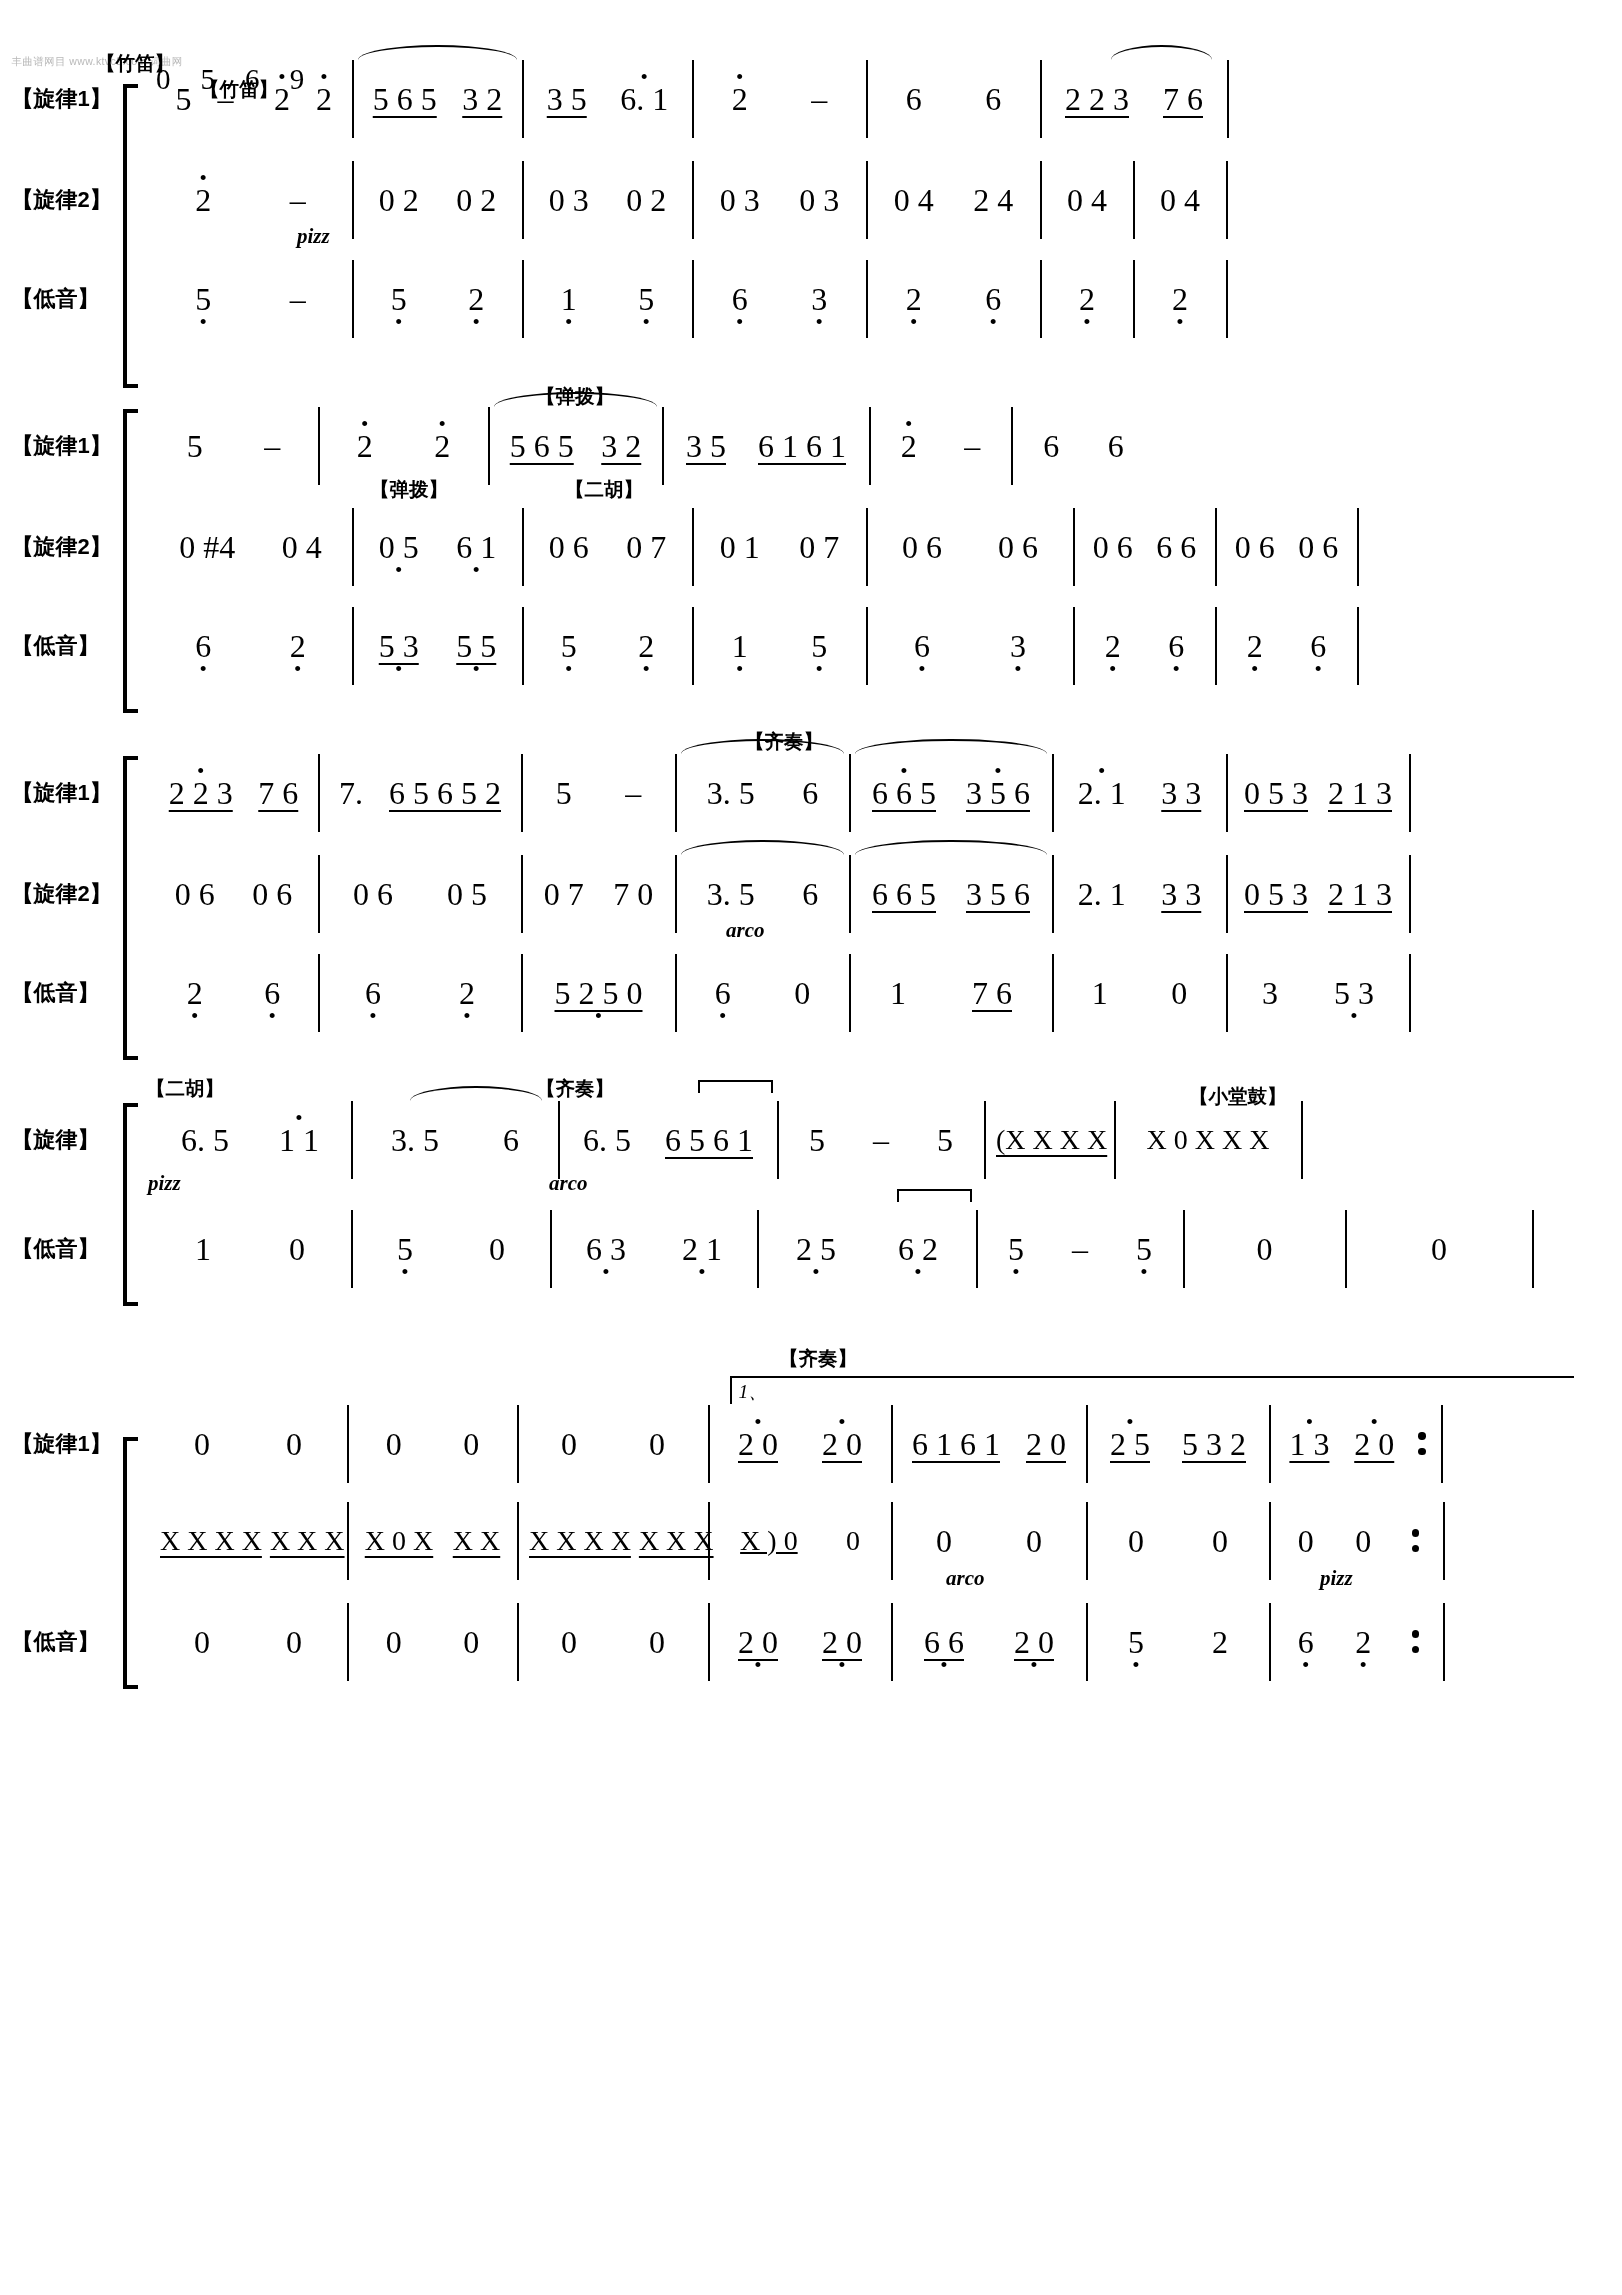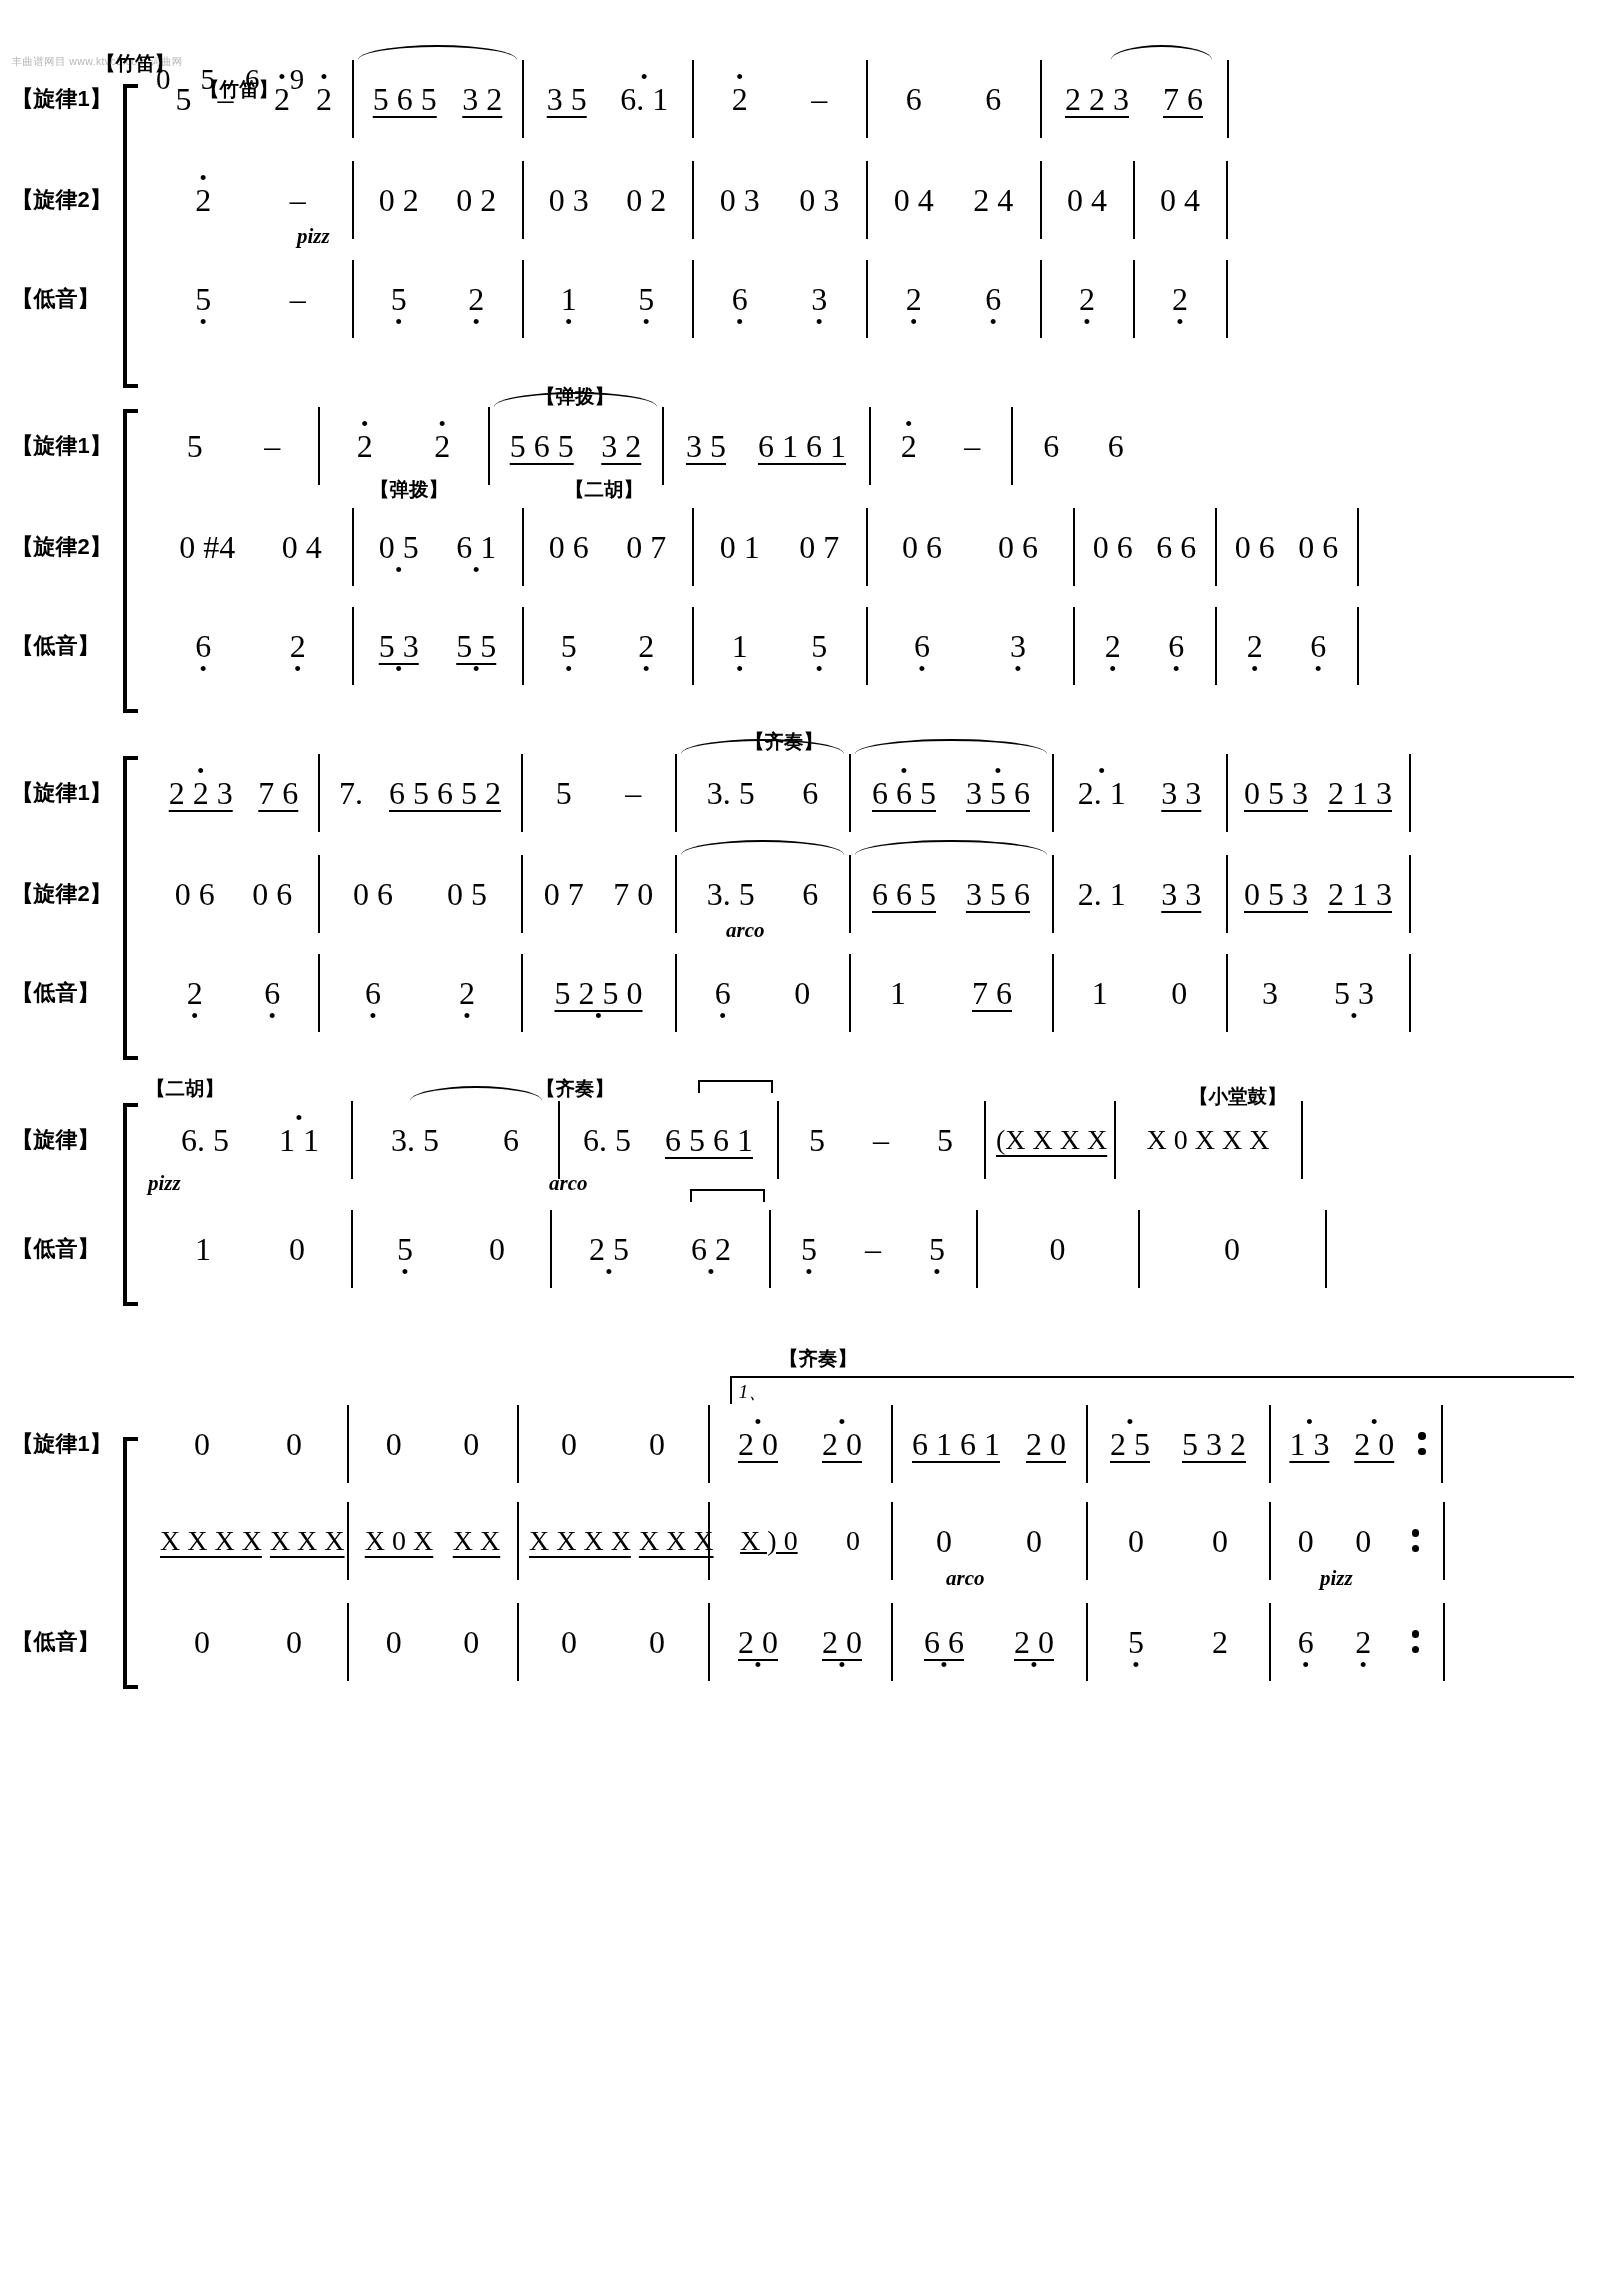--- a/index.html
+++ b/index.html
@@ -572,20 +572,24 @@
         <div class="marker italic" style="left:4.9px; top:-39px;">pizz</div>
         <div class="marker italic" style="left:406px; top:-39px;">arco</div>
         <div class="measure" style="width:203px;">
           <span class="note">1</span>
           <span class="note">0</span>
         </div>
         <div class="measure" style="width:199px;">
           <span class="note dot-lo">5</span>
           <span class="note">0</span>
         </div>
+        <div class="measure" style="width:207px;">
+          <span class="note dot-lo">6 3</span>
+          <span class="note dot-lo">2 1</span>
+        </div>
         <div class="measure" style="width:219px;">
           <div class="tie-bracket" style="left:138px; right:3.2px;"></div>
           <span class="note dot-lo">2 5</span>
           <span class="note dot-lo">6 2</span>
         </div>
         <div class="measure" style="width:207px;">
           <span class="note dot-lo">5</span>
           <span class="note">–</span>
           <span class="note dot-lo">5</span>
         </div>

